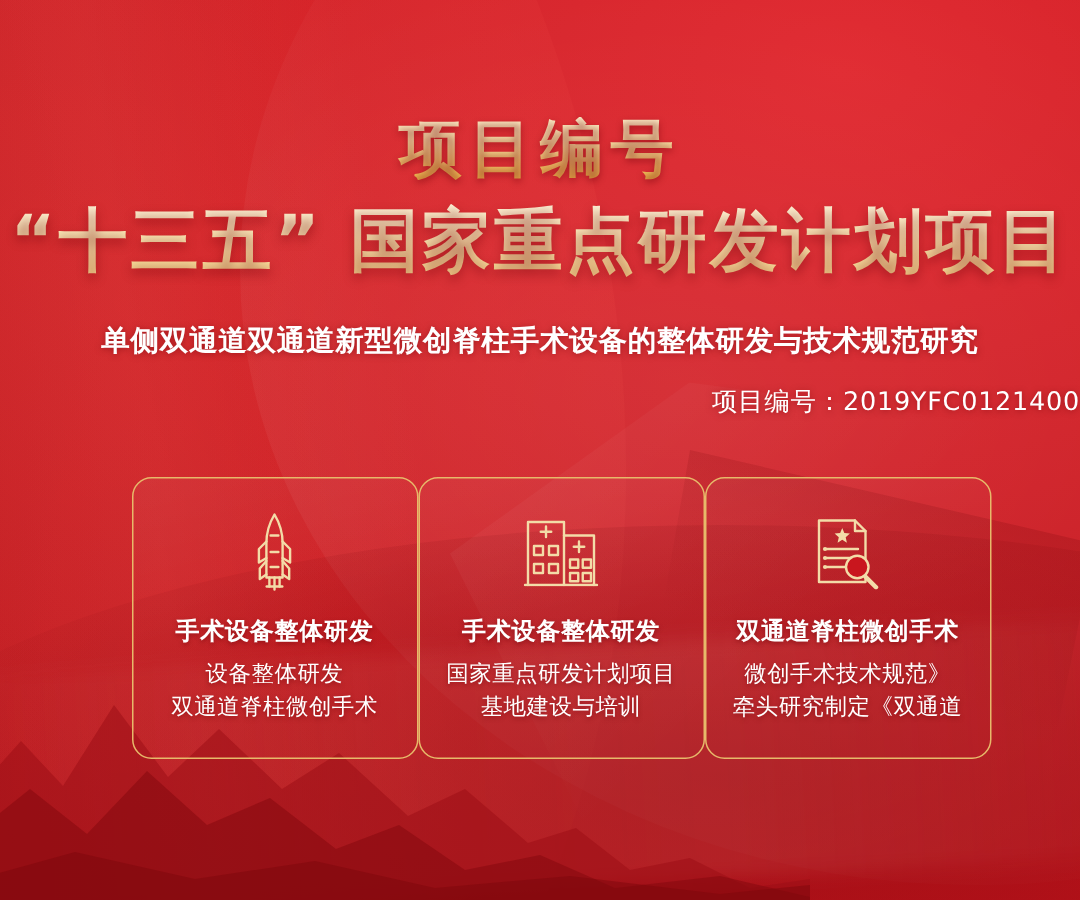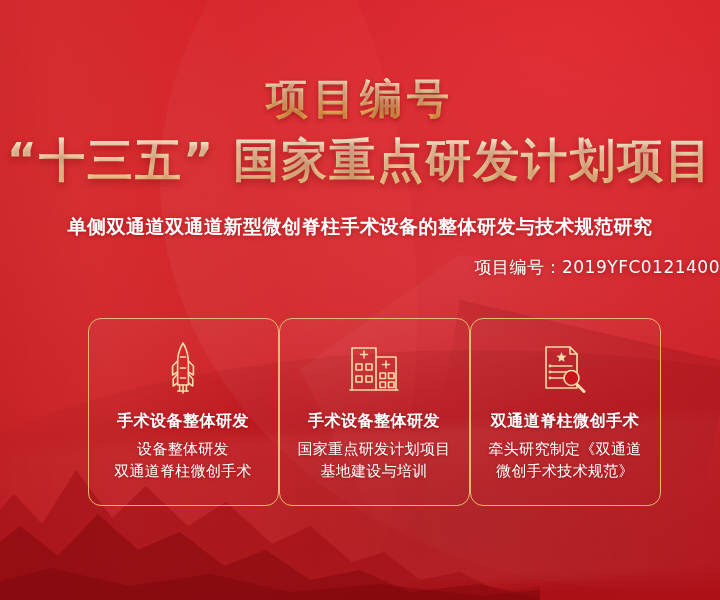--- a/index.html
+++ b/index.html
@@ -153,19 +153,19 @@
           <path d="M10 23 L31 23 M10 29 L31 29 M10 35 L26 35"></path>
           <circle cx="9" cy="23" r="1.4" fill="#f3dca8" stroke="none"></circle>
           <circle cx="9" cy="29" r="1.4" fill="#f3dca8" stroke="none"></circle>
           <circle cx="9" cy="35" r="1.4" fill="#f3dca8" stroke="none"></circle>
           <circle cx="30.5" cy="35" r="7.5" fill="#c9161e"></circle>
           <path d="M36 41.5 L43 48.5" stroke-width="3"></path>
         </svg>
       </div>
       <div class="card-title">双通道脊柱微创手术</div>
       <div class="card-body">
+        <div>微创手术技术规范》</div>
         <div>牵头研究制定《双通道</div>
-        <div>微创手术技术规范》</div>
       </div>
     </div>
 
   </div>
 </div>
 
 </body></html>

